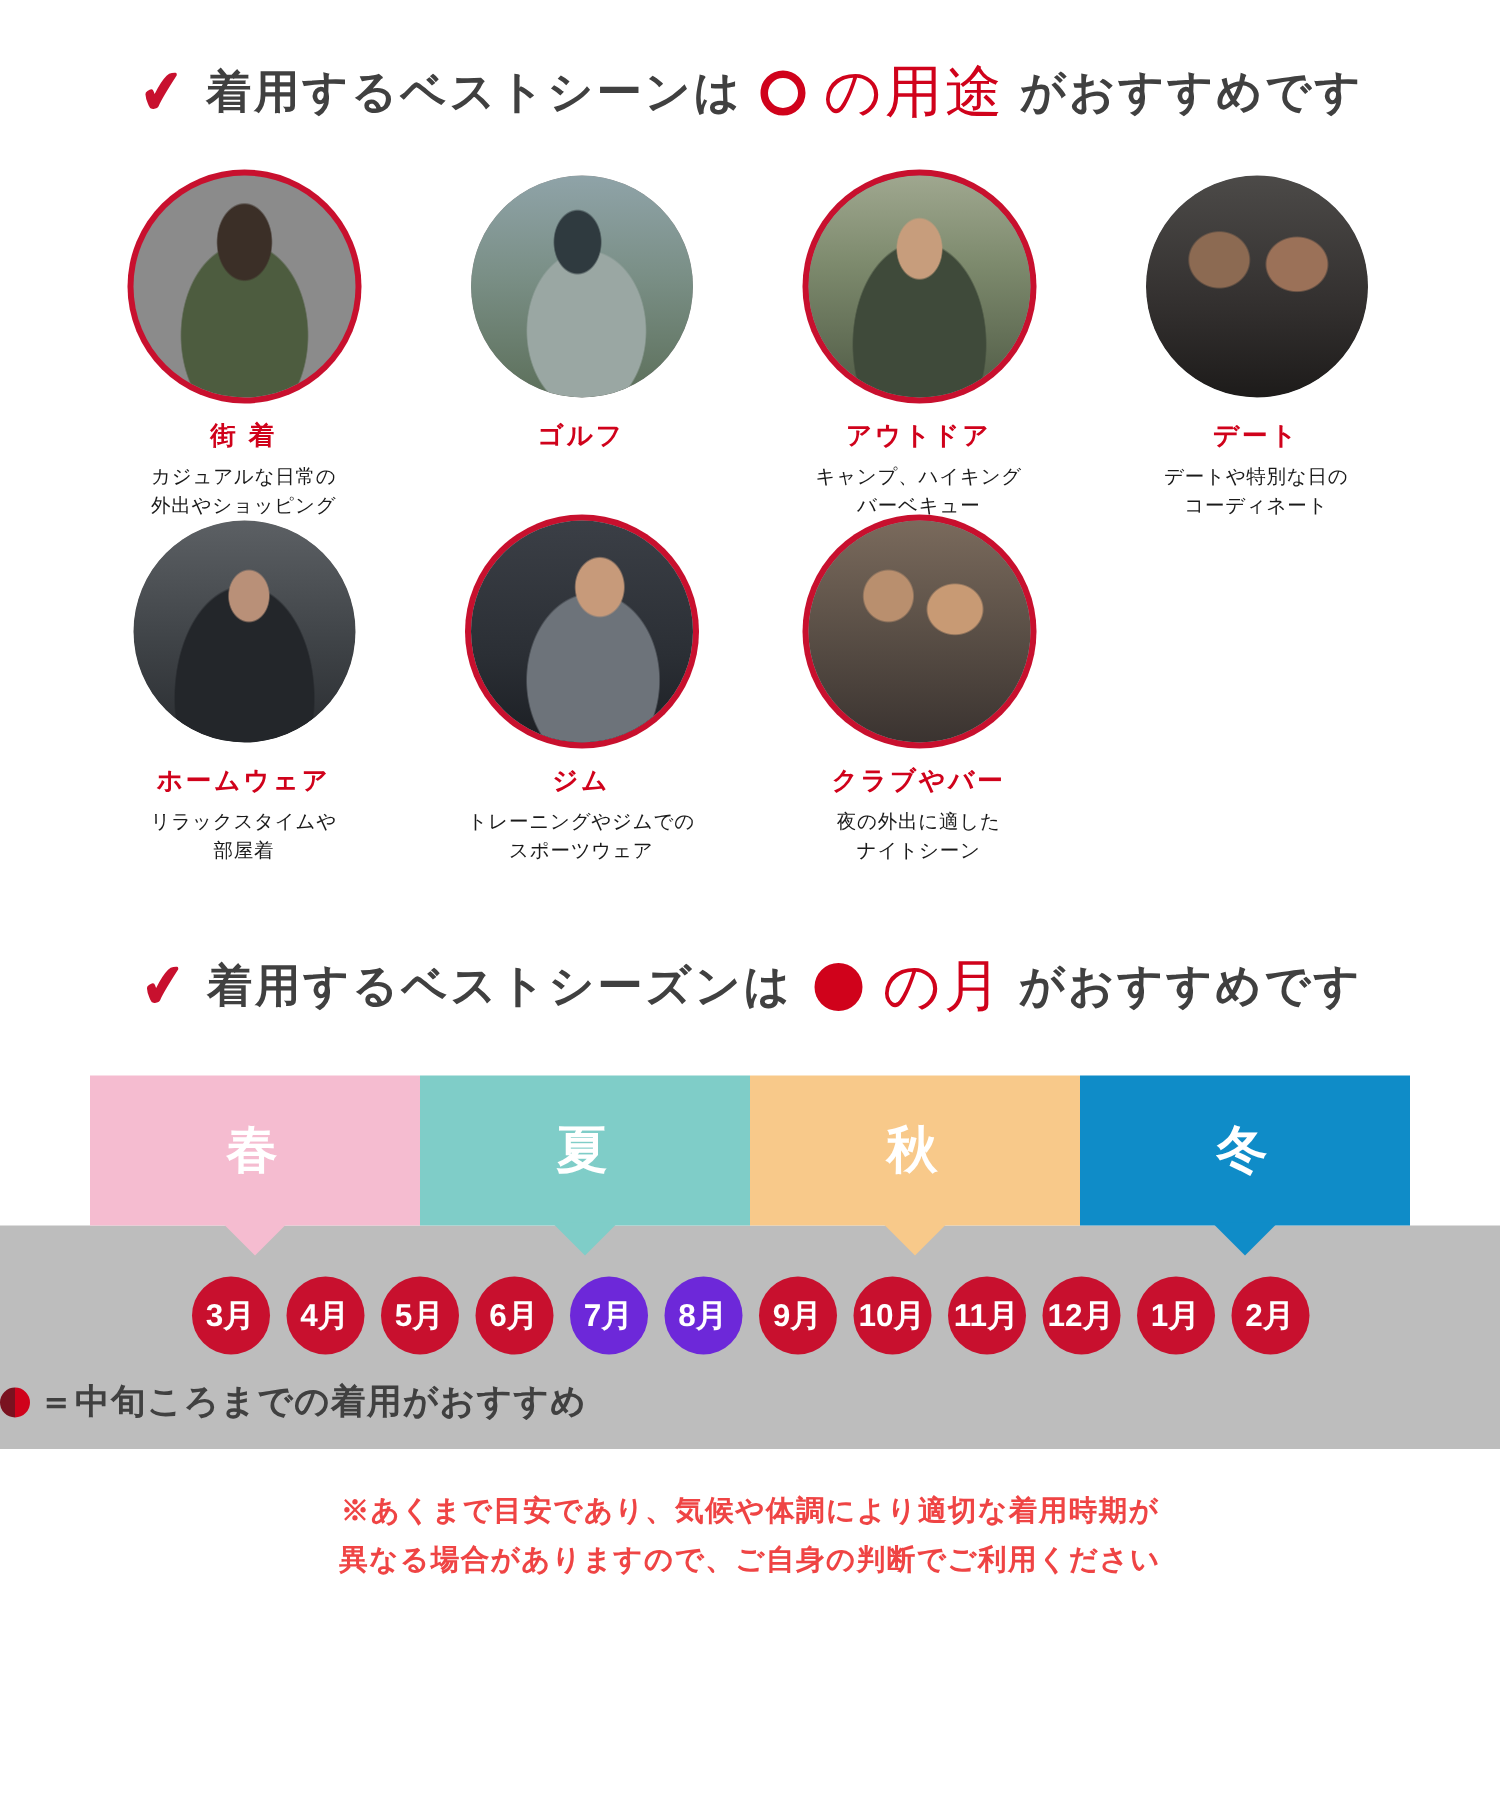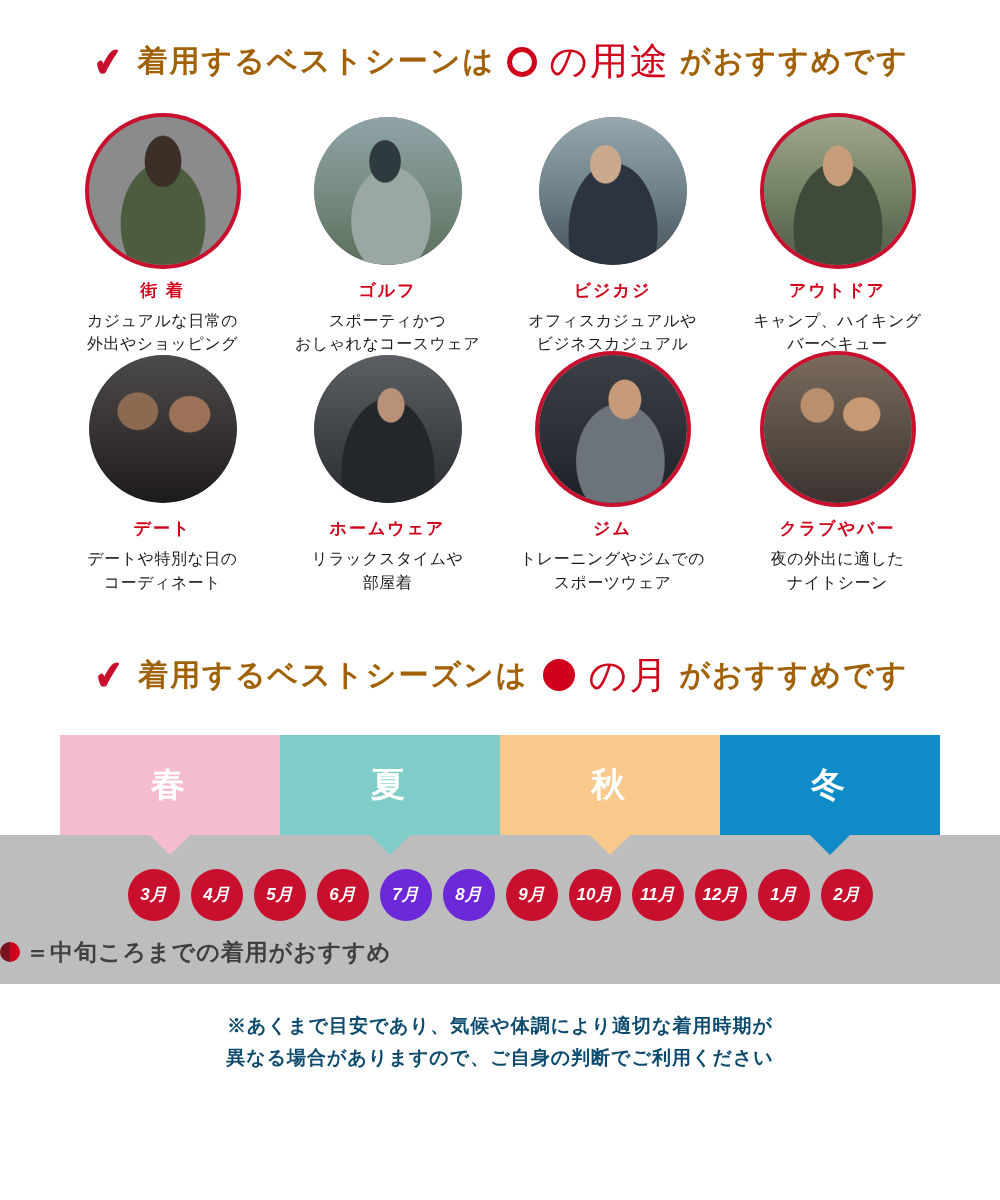--- a/index.html
+++ b/index.html
@@ -30,21 +30,21 @@
     color: #c8102e;
     font-size: 40px;
     font-weight: bold;
     line-height: 1;
     transform: scaleX(0.85) rotate(-4deg);
     margin-right: 2px;
   }
   .h-text {
     font-size: 30px;
     font-weight: bold;
-    color: #a16207;
+    color: #404040;
     letter-spacing: 2px;
   }
   .h-accent {
     font-size: 38px;
     font-weight: normal;
     color: #d0021b;
     letter-spacing: 2px;
   }
   .h-circle-open {
     display: inline-block;
@@ -96,21 +96,21 @@
   }
   .scene-title {
     margin-top: 14px;
     font-size: 17px;
     font-weight: bold;
     color: #d0021b;
     letter-spacing: 2px;
   }
   .scene-desc {
     margin-top: 7px;
-    font-size: 16px;
+    font-size: 13px;
     line-height: 1.45;
     text-align: center;
     color: #1a1a1a;
     letter-spacing: 0.5px;
     white-space: pre-line;
   }
 
   
   .heading-2 { margin-top: 56px; }
 
@@ -159,25 +159,24 @@
     justify-content: center;
     gap: 11px;
   }
   .month-chip {
     width: 52px;
     height: 52px;
     border-radius: 50%;
     display: flex;
     align-items: center;
     justify-content: center;
-    font-size: 17px;
+    font-size: 21px;
     font-weight: bold;
     color: #ffffff;
     letter-spacing: 0;
-    font-style: italic;
   }
   .month-chip.on  { background: #c8102e; }
   .month-chip.off { background: #6d28d9; }
 
   .legend {
     margin-top: 16px;
     display: flex;
     align-items: center;
     justify-content: flex-start;
     gap: 6px;
@@ -190,21 +189,21 @@
     width: 20px;
     height: 20px;
     border-radius: 50%;
     background: linear-gradient(90deg, #7a1220 0 50%, #d0021b 50% 100%);
     display: inline-block;
   }
 
   .note {
     margin: 26px auto 0;
     text-align: center;
-    color: #0c4a6e;
+    color: #ef4444;
     font-size: 19px;
     font-weight: bold;
     line-height: 1.7;
     letter-spacing: 1px;
     white-space: pre-line;
   }
 </style>
 </head>
 <body>
 
@@ -235,36 +234,22 @@
 
   <div class="scene-cell">
     <div class="photo">
       <div class="photo-inner" style="background:
         linear-gradient(180deg,#8fa3a8 0%,#7a8f86 45%,#5c6f5a 100%);"></div>
       <div class="photo-inner" style="background:
         radial-gradient(ellipse at 48% 30%, #2f3a3f 0 14%, transparent 15%),
         radial-gradient(ellipse at 52% 70%, #9aa7a3 0 36%, transparent 37%);"></div>
     </div>
     <div class="scene-title">ゴルフ</div>
-    <div class="scene-desc">スポーティかつ
-おしゃれなコースウェア</div>
-  </div>
-
-  <div class="scene-cell">
-    <div class="photo">
-      <div class="photo-inner" style="background:
-        linear-gradient(180deg,#96a8ae 0%,#6f8189 50%,#46525a 100%);"></div>
-      <div class="photo-inner" style="background:
-        radial-gradient(ellipse at 45% 32%, #caa98d 0 13%, transparent 14%),
-        radial-gradient(ellipse at 50% 78%, #2c3440 0 42%, transparent 43%);"></div>
-    </div>
-    <div class="scene-title">ビジカジ</div>
-    <div class="scene-desc">オフィスカジュアルや
-ビジネスカジュアル</div>
-  </div>
+  </div>
+
 
   <div class="scene-cell">
     <div class="photo ring">
       <div class="photo-inner" style="background:
         linear-gradient(180deg,#9fa78f 0%,#7d8a6d 40%,#4f5a45 100%);"></div>
       <div class="photo-inner" style="background:
         radial-gradient(ellipse at 50% 33%, #c79d7c 0 14%, transparent 15%),
         radial-gradient(ellipse at 50% 76%, #3f4a3a 0 42%, transparent 43%);"></div>
     </div>
     <div class="scene-title">アウトドア</div>

